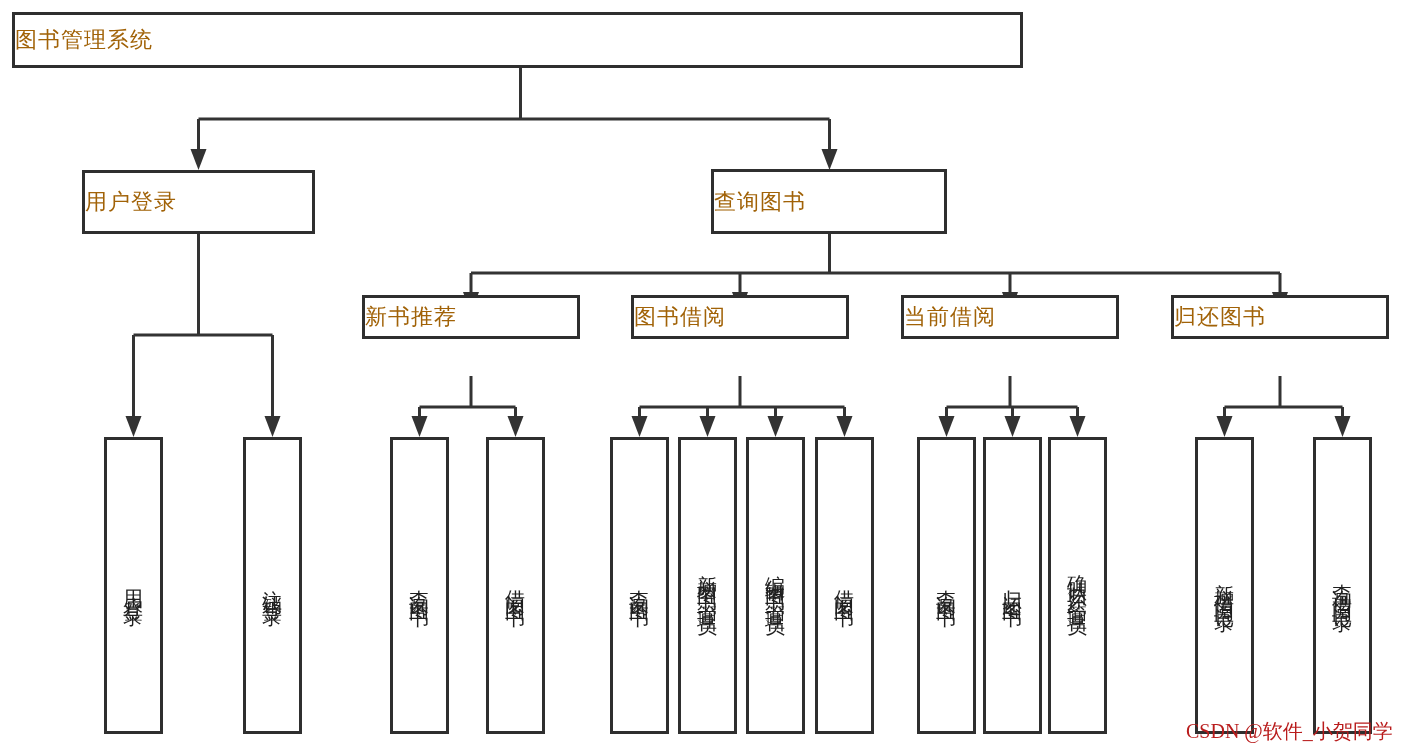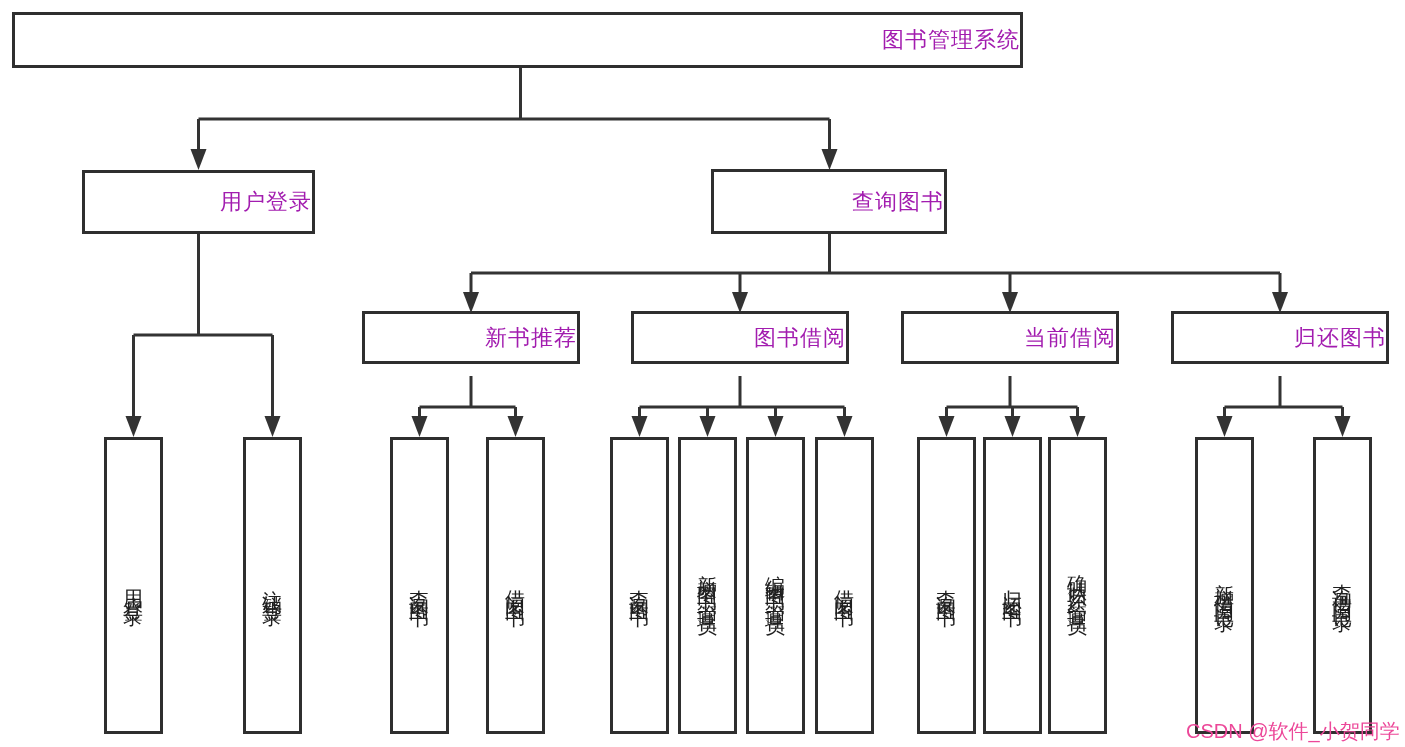--- a/index.html
+++ b/index.html
@@ -16,30 +16,30 @@
     left: 0; top: 0;
     width: 1405px; height: 747px;
   }
   .node {
     position: absolute;
     box-sizing: border-box;
     background: #ffffff;
     border: 3px solid #2f2f2f;
     display: flex;
     align-items: center;
-    justify-content: flex-end;
-    color: #a21caf;
+    justify-content: flex-start;
+    color: #a16207;
     font-size: 22px;
     letter-spacing: 1px;
     text-align: center;
   }
   .node-root  { left: 12px;  top: 12px;  width: 1011px; height: 56px; }
   .node-l1a   { left: 82px;  top: 170px; width: 233px;  height: 64px; }
   .node-l1b   { left: 711px; top: 169px; width: 236px;  height: 65px; }
-  .node-l2    { top: 311px; height: 53px; width: 218px; }
+  .node-l2    { top: 295px; height: 44px; width: 218px; }
   .l2-0 { left: 362px; }
   .l2-1 { left: 631px; }
   .l2-2 { left: 901px; }
   .l2-3 { left: 1171px; }
   .leaf {
     position: absolute;
     box-sizing: border-box;
     background: #ffffff;
     border: 3px solid #2f2f2f;
     top: 437px; width: 59px; height: 297px;
@@ -67,22 +67,23 @@
   .lf-8  { left: 917px; }
   .lf-9  { left: 983px; }
   .lf-10 { left: 1048px; }
   .lf-11 { left: 1195px; }
   .lf-12 { left: 1313px; }
   .watermark {
     position: absolute;
     left: 1186px;
     top: 718px;
     font-size: 20px;
-    color: #ec4899;
+    color: #b91c1c;
     white-space: nowrap;
+    font-family: Liberation Serif, serif;
   }
 </style>
 </head>
 <body>
 
 <div class="canvas">
 
   <svg class="connectors" viewBox="0 0 1405 747" xmlns="http://www.w3.org/2000/svg">
     <g stroke="#333333" stroke-width="3" fill="none">
 

